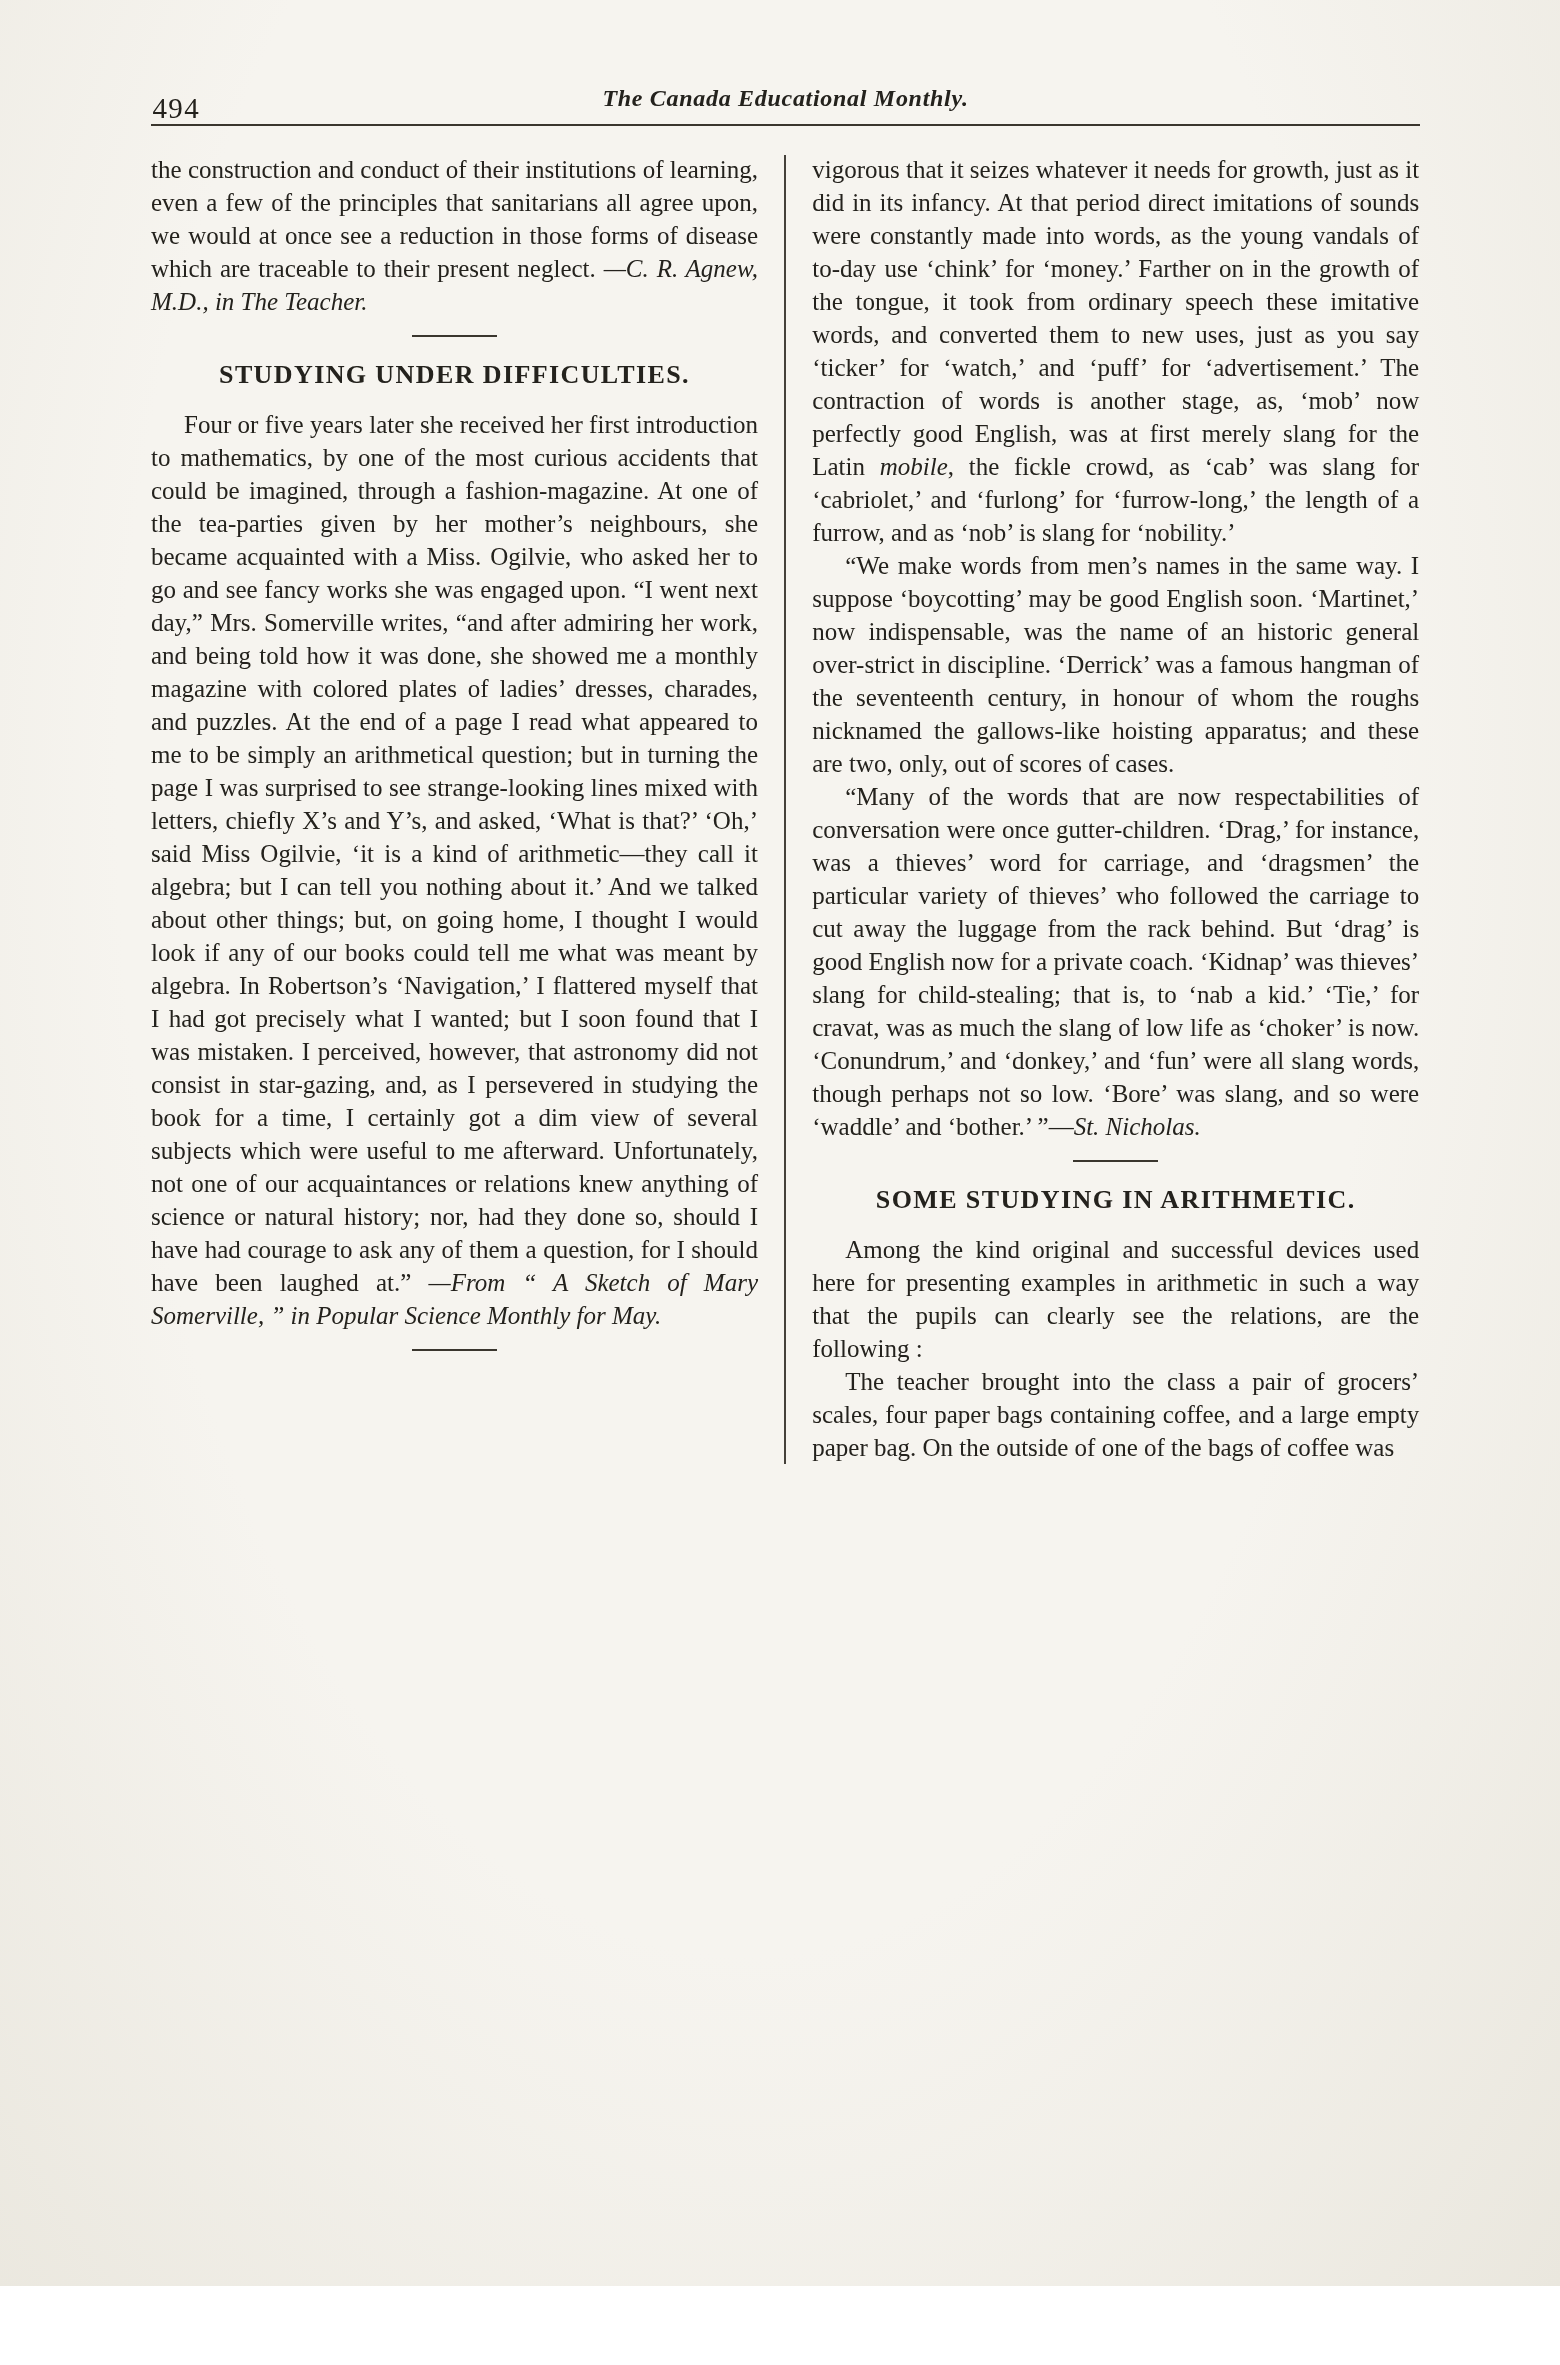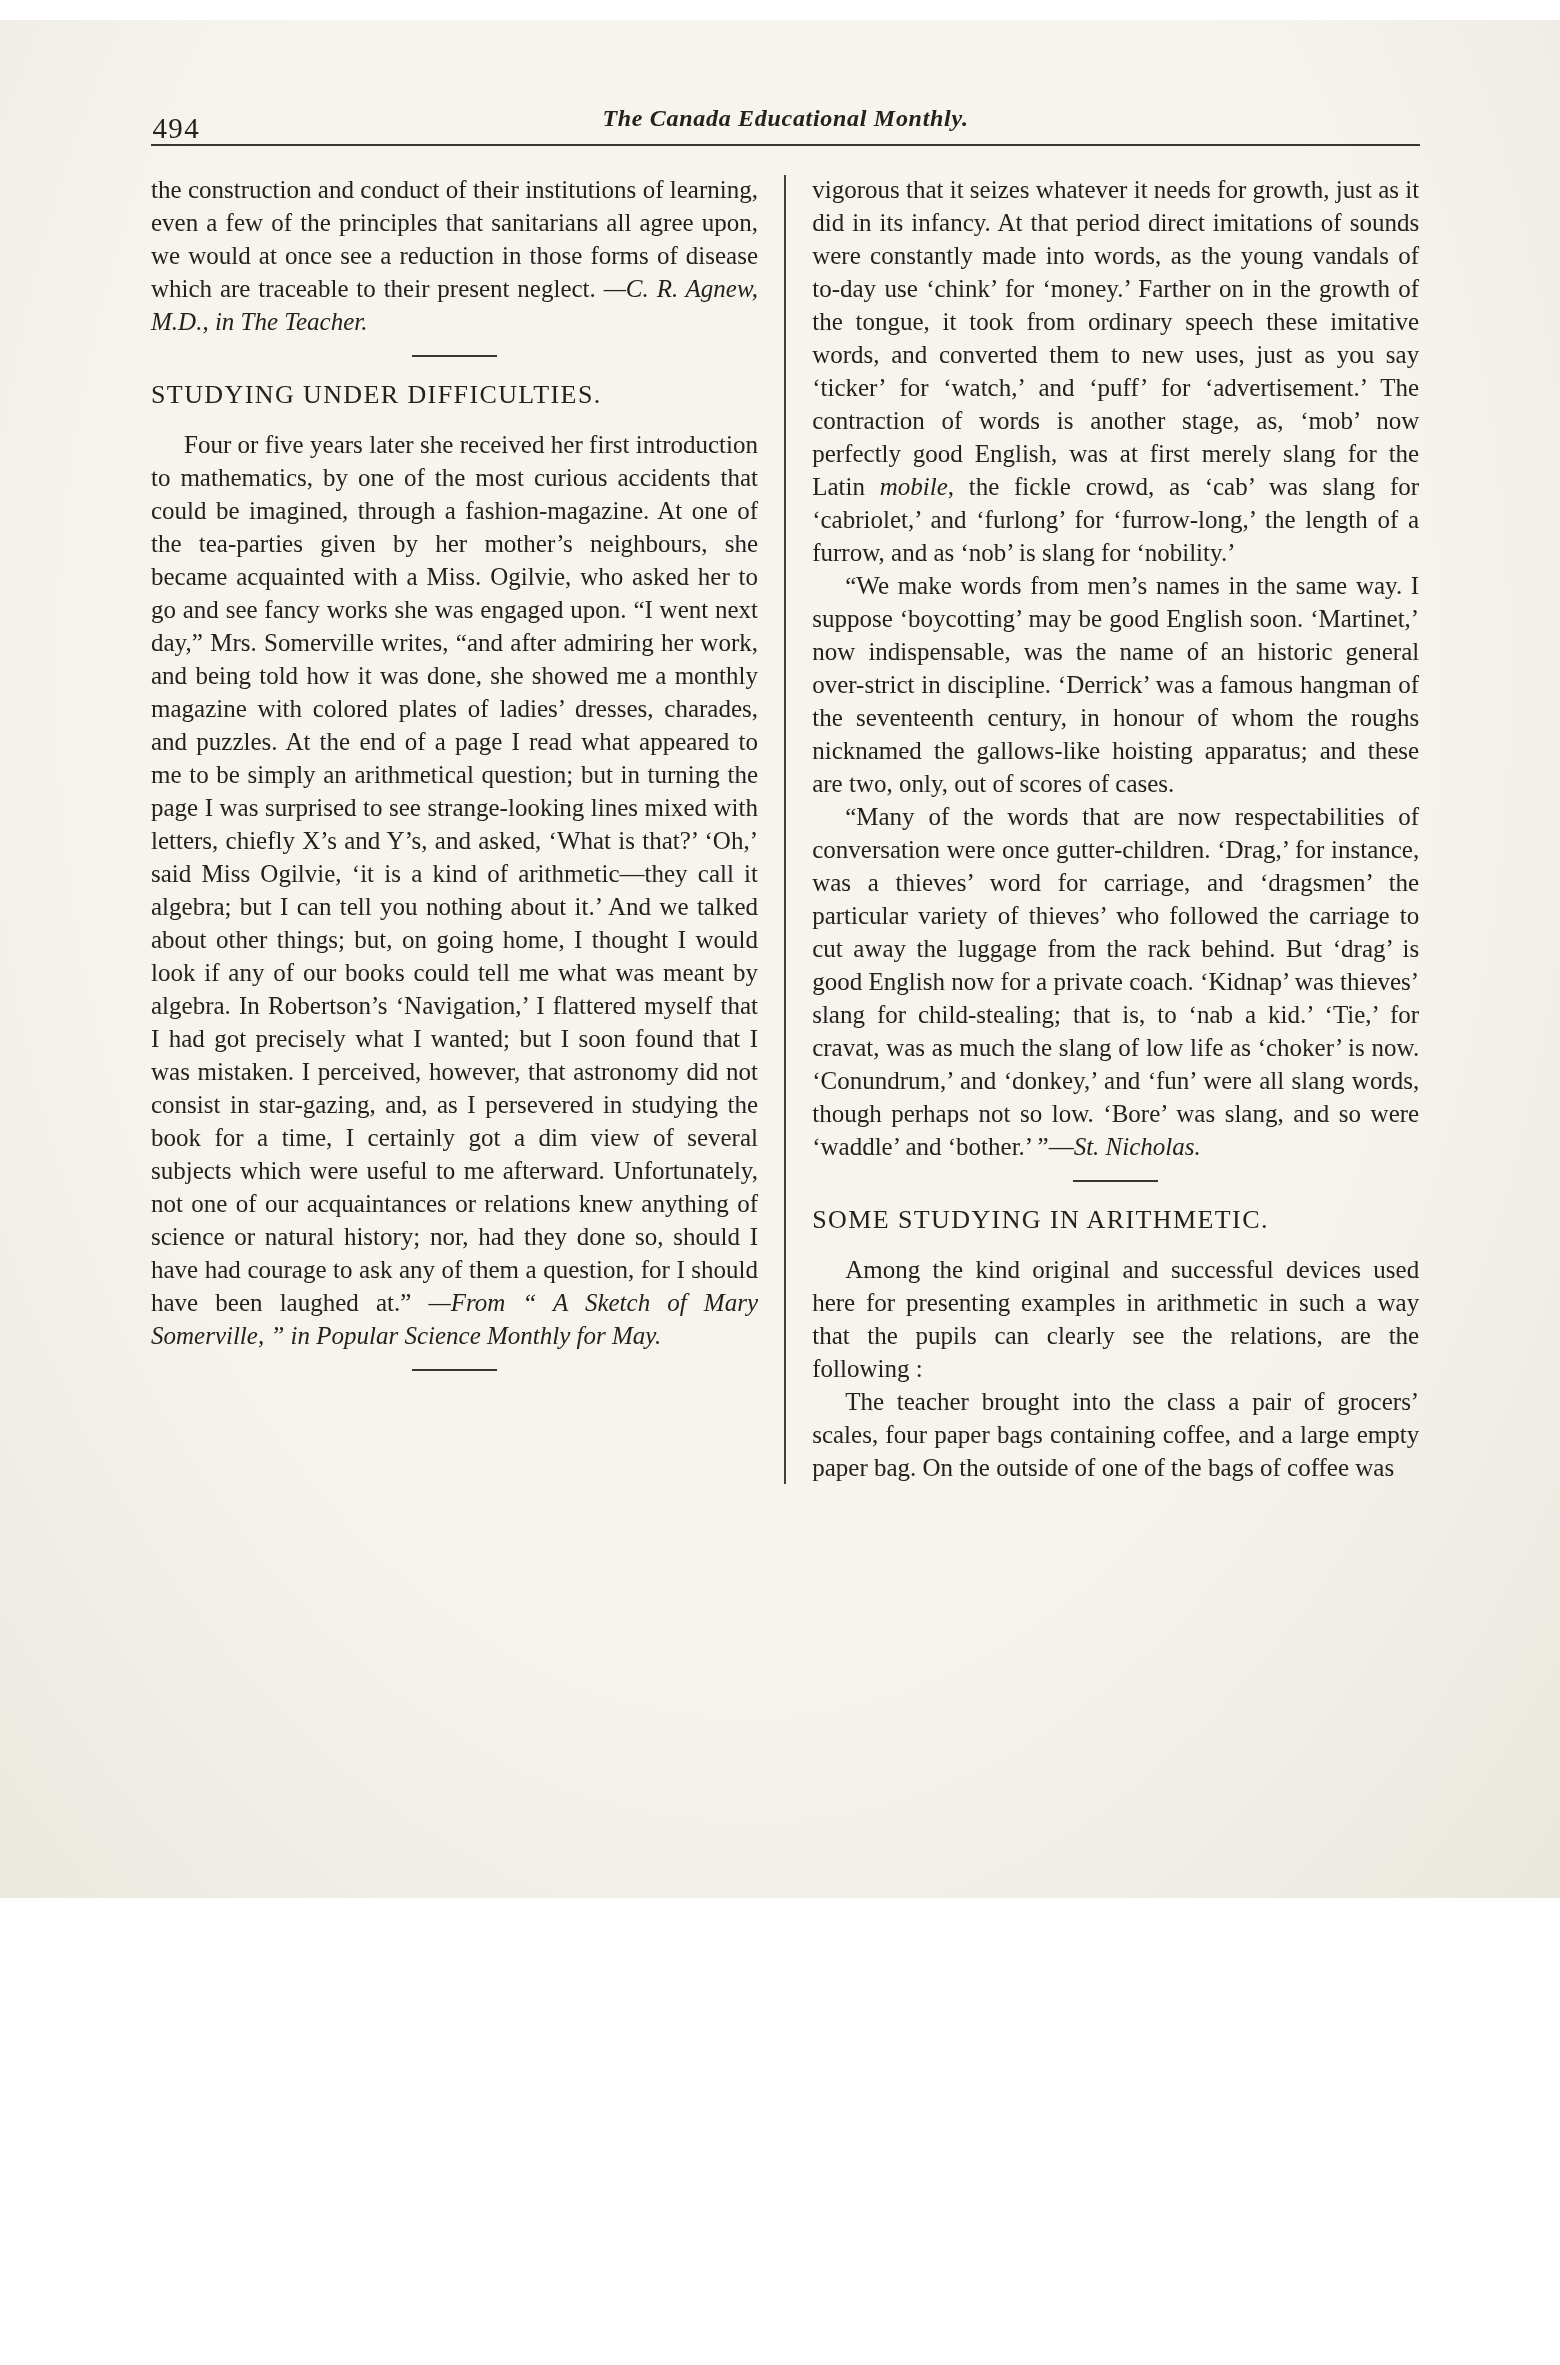--- a/index.html
+++ b/index.html
@@ -1,24 +1,23 @@
 <!DOCTYPE html>
 <html style="font-size:11.5px"><head>
 <meta charset="utf-8">
 <style>
   * { margin: 0; padding: 0; box-sizing: border-box; }
   body { width: 1560px; font-family: "Liberation Serif", "DejaVu Serif", serif; }
   .page {
     position: relative;
     width: 1560px;
-    height: 1878px;
+    height: 2286px;
     background: radial-gradient(ellipse at 48% 35%, #f6f4ef 55%, #eae7de 100%);
     color: #24221d;
     overflow: hidden;
-    margin-top: 20px;
   }
   .content {
     position: absolute;
     left: 151px;
     top: 0;
     width: 1269px;
   }
   .page-header { position: relative; padding-top: 85px; }
   .page-number {
     position: absolute;
@@ -44,21 +43,22 @@
   }
   .column-divider {
     width: 2.2px;
     background: #45413a;
     margin: 2.9px 26px 0 26px;
   }
   .para { margin: 0; }
   .para.indent { text-indent: 33px; }
   .sec-heading {
     font-size: 26px;
-    font-weight: 400;
+    font-weight: 700;
+    text-align: center;
     letter-spacing: 1.4px;
     margin: 21.5px 0 17px 0;
   }
   .short-rule {
     width: 85px;
     border-top: 2.2px solid #3a362e;
     margin: 17px auto 18.6px auto;
   }
   i { font-style: italic; }
 </style>

